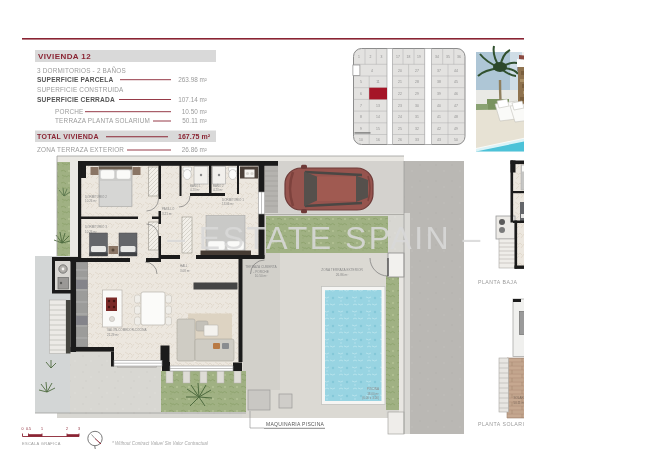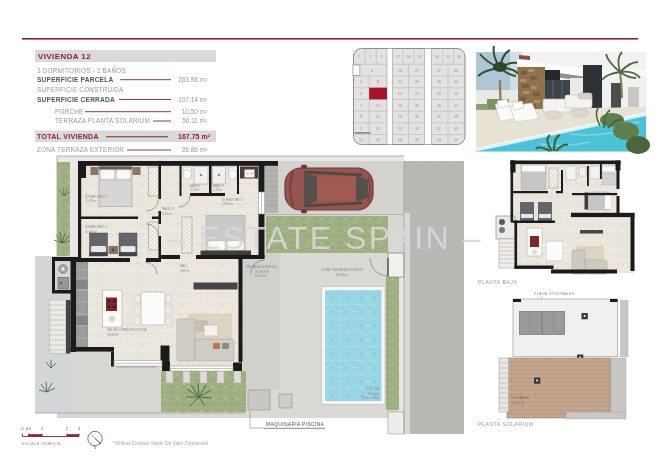--- a/index.html
+++ b/index.html
@@ -1,17 +1,17 @@
 <!DOCTYPE html>
 <html><head>
 <meta charset="utf-8">
 <style>
 html,body{margin:0;padding:0;background:#fff;}
 *{font-family:"Liberation Sans",sans-serif;}
-#page{position:relative;width:661px;height:467px;background:#22c55e;overflow:hidden;}
+#page{position:relative;width:524px;height:467px;background:#22c55e;overflow:hidden;}
 </style>
 </head>
 <body>
 <div id="page">
 <svg width="661" height="467" viewBox="0 0 661 467">
 <defs>
 <pattern id="grassTex" width="12" height="12" patternUnits="userSpaceOnUse">
   <rect width="12" height="12" fill="#a0b183"></rect>
   <path d="M1,3 q3,-2 5,1 M6,9 q3,-3 5,0 M2,7 q2,2 4,1" stroke="#8aa069" stroke-width="0.8" fill="none"></path>
   <circle cx="9" cy="3" r="0.8" fill="#c2cfa2"></circle>

